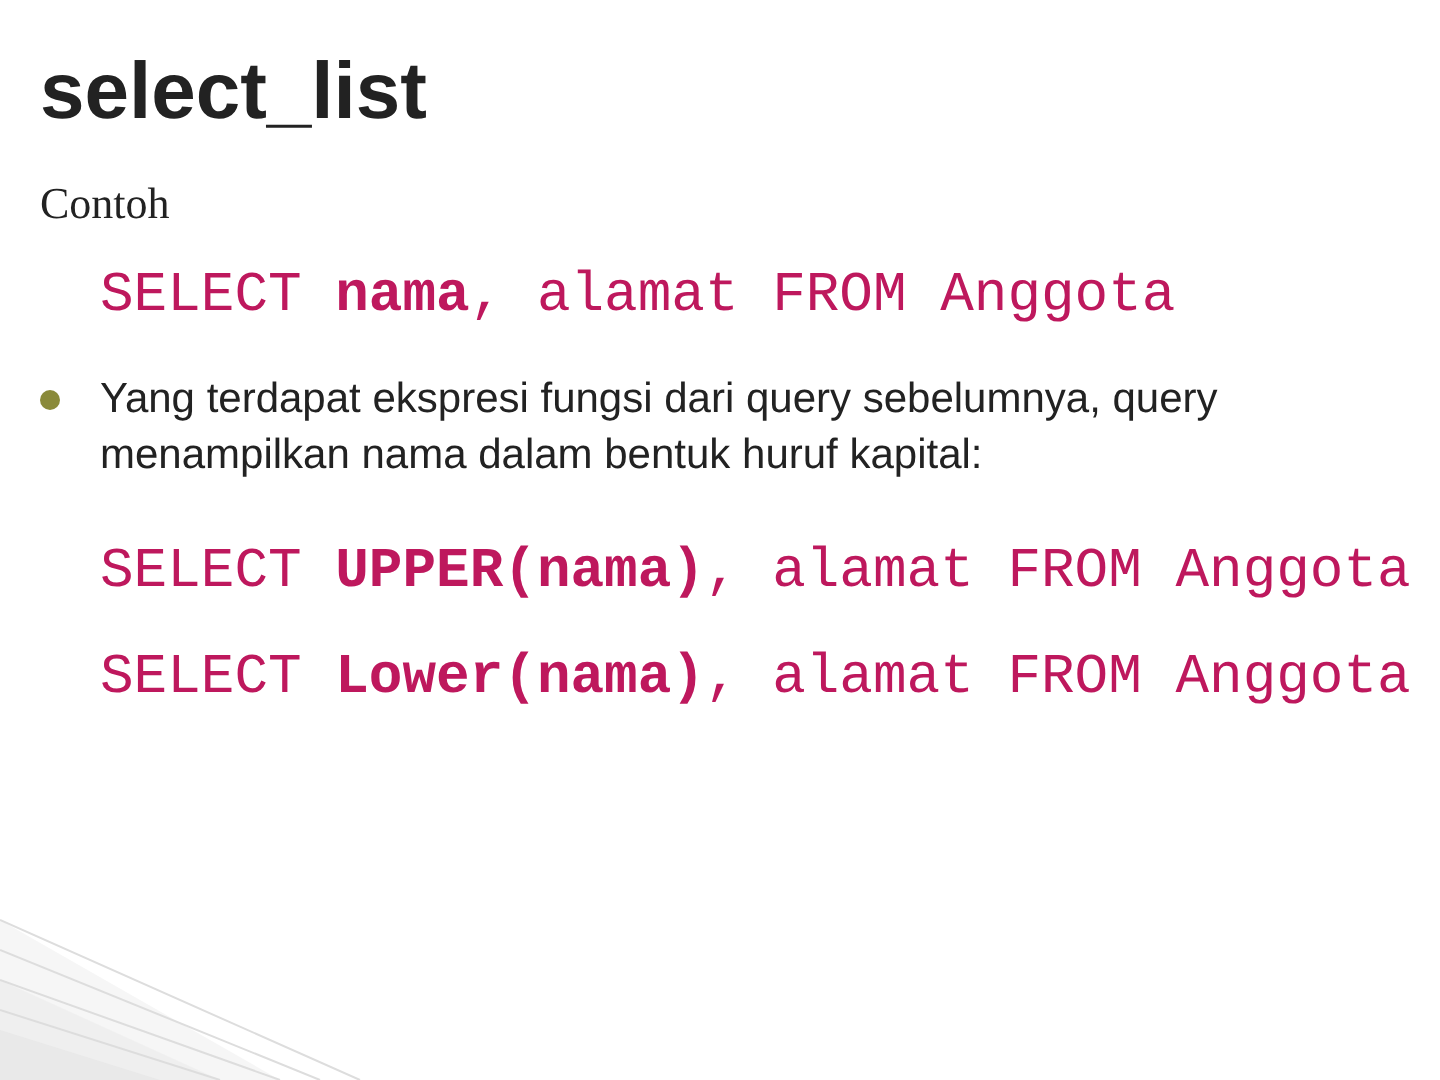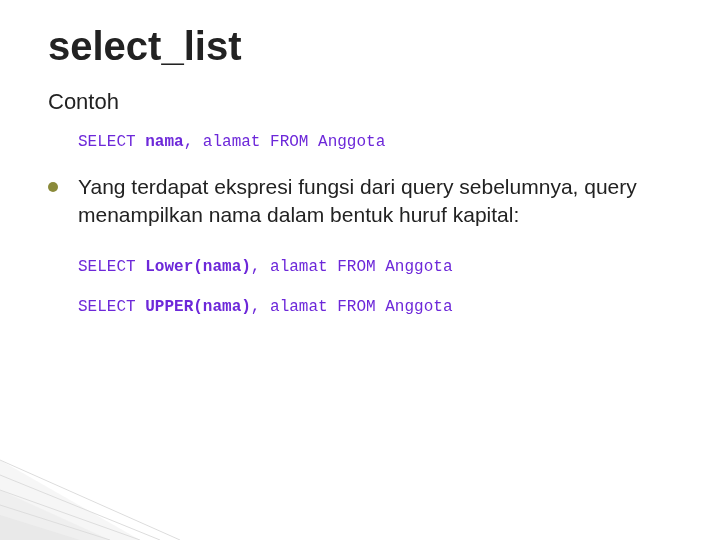--- a/index.html
+++ b/index.html
@@ -9,34 +9,34 @@
     }
     body {
       width: 720px;
       height: 540px;
       background: #ffffff;
       font-family: "Segoe UI", "Trebuchet MS", Arial, sans-serif;
       position: relative;
       overflow: hidden;
     }
     .slide {
-      padding: 24px 48px 0 48px;
+      padding: 24px 48px 0 20px;
     }
     .title {
       font-size: 40px;
       font-weight: 700;
       color: #222;
       margin-bottom: 20px;
       font-family: "Trebuchet MS", "Segoe UI", sans-serif;
     }
     .subtitle {
       font-size: 22px;
       color: #222;
       margin-bottom: 18px;
-      font-family: Liberation Sans, sans-serif;
+      font-family: Liberation Serif, serif;
     }
     .bullet-item {
       display: flex;
       align-items: flex-start;
       margin-bottom: 8px;
       padding-left: 0;
     }
     .bullet {
       width: 10px;
       height: 10px;
@@ -47,22 +47,22 @@
       flex-shrink: 0;
     }
     .bullet-text {
       font-size: 21px;
       color: #222;
       line-height: 1.35;
       font-family: "Trebuchet MS", "Segoe UI", sans-serif;
     }
     .code-block {
       font-family: "Courier New", Courier, monospace;
-      font-size: 16px;
-      color: #6d28d9;
+      font-size: 28px;
+      color: #be185d;
       margin-left: 30px;
       margin-bottom: 22px;
       margin-top: 6px;
       white-space: pre;
     }
     .code-bold {
       font-weight: 700;
     }
     .decoration {
       position: absolute;
@@ -82,23 +82,23 @@
 
   <div class="code-block">SELECT <span class="code-bold">nama</span>, alamat FROM Anggota</div>
 
   <div class="bullet-item">
     <div class="bullet"></div>
     <div class="bullet-text">Yang terdapat ekspresi fungsi dari query sebelumnya, query menampilkan nama dalam bentuk huruf kapital:</div>
   </div>
 
   <div style="height:14px;"></div>
 
+  <div class="code-block"><span>SELECT </span><span class="code-bold">UPPER(nama)</span><span>, alamat FROM Anggota</span></div>
+
   <div class="code-block"><span>SELECT </span><span class="code-bold">Lower(nama)</span><span>, alamat FROM Anggota</span></div>
-
-  <div class="code-block"><span>SELECT </span><span class="code-bold">UPPER(nama)</span><span>, alamat FROM Anggota</span></div>
 </div>
 
 <svg class="decoration" viewBox="0 0 200 120" xmlns="http://www.w3.org/2000/svg">
   <polygon points="0,120 0,40 140,120" fill="#f5f5f5" opacity="0.9"></polygon>
   <polygon points="0,120 0,70 110,120" fill="#eeeeee" opacity="0.9"></polygon>
   <polygon points="0,120 0,95 80,120" fill="#e8e8e8" opacity="0.9"></polygon>
   <line x1="0" y1="40" x2="180" y2="120" stroke="#dddddd" stroke-width="1"></line>
   <line x1="0" y1="55" x2="160" y2="120" stroke="#dddddd" stroke-width="1"></line>
   <line x1="0" y1="70" x2="140" y2="120" stroke="#dddddd" stroke-width="1"></line>
   <line x1="0" y1="85" x2="110" y2="120" stroke="#dddddd" stroke-width="1"></line>

